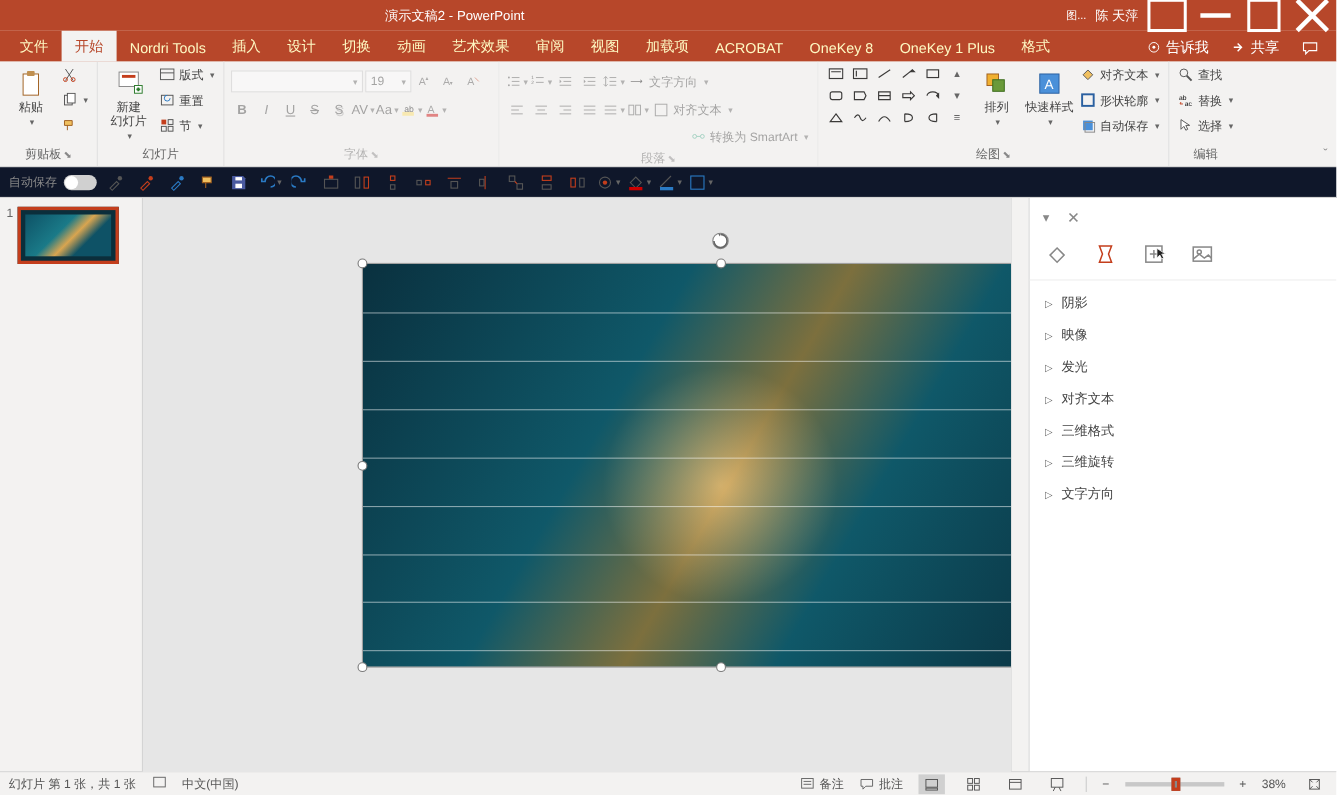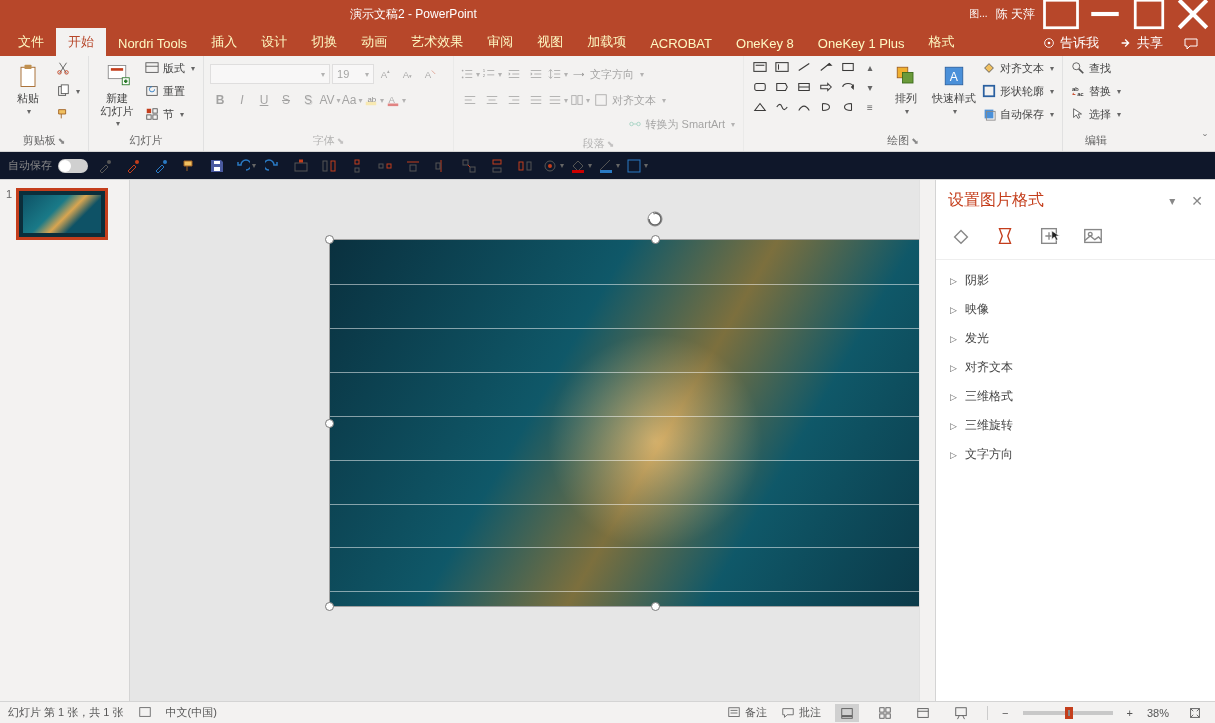--- a/index.html
+++ b/index.html
@@ -787,21 +787,20 @@
 
       <div class="handle h-bl"></div>
       <div class="handle h-bc"></div>
 
     </div>
   </div>
   <div class="vscroll"></div>
 
   <div class="pane">
     <div class="pane-header">
-      <div class="pane-title">设置图片格式</div>
       <span style="color:#888; margin-right:16px">▾</span>
       <span style="color:#888; font-size:14px">✕</span>
     </div>
     <div class="pane-tabs">
       <div class="pt">
           <svg viewBox="0 0 24 24">
             <path d="M5 13 l7 -7 l7 7 l-7 7 z"></path>
           </svg>
         </div>
       <div class="pt active">

